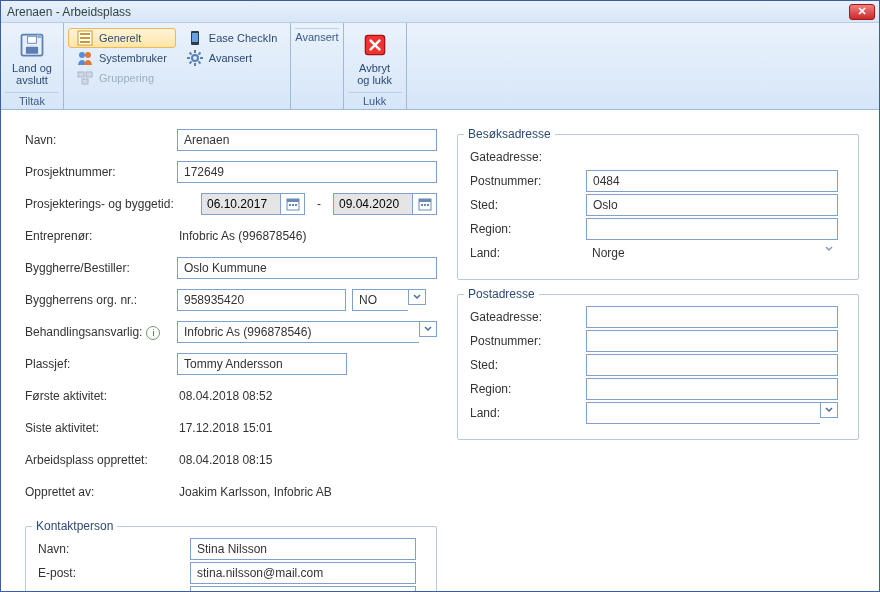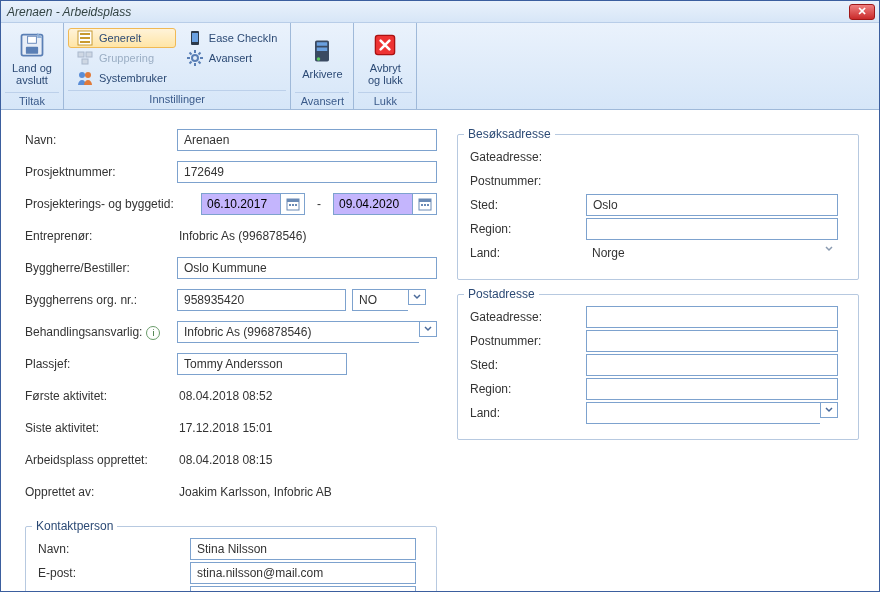--- a/index.html
+++ b/index.html
@@ -21,21 +21,21 @@
 }
 .titlebar {
   height: 22px;
   background: linear-gradient(to bottom, #e9f1fb, #d7e6f7);
   border-bottom: 1px solid #b8cde8;
   display: flex;
   align-items: center;
   padding: 0 4px 0 6px;
   justify-content: space-between;
 }
-.titlebar-title { font-size: 12px; color: #344; font-style: italic; }
+.titlebar-title { font-size: 12px; color: #344; }
 .close-btn {
   width: 26px; height: 16px;
   background: linear-gradient(to bottom,#f08080,#c92a2a);
   border: 1px solid #a01818;
   border-radius: 3px;
   display:flex;align-items:center;justify-content:center;
   color:#fff;font-weight:bold;font-size:11px;cursor:pointer;
 }
 .ribbon {
   display: flex;
@@ -79,21 +79,21 @@
 .col{flex:1;display:flex;flex-direction:column;gap:8px}
 .form-row{display:flex;align-items:center;gap:6px;min-height:24px}
 .form-row .label{width:146px;color:#333;font-size:12px}
 .col.right .form-row .label{width:110px}
 .textfield{
   height:22px;border:1px solid #7da2ce;background:#fff;padding:0 6px;
   font-size:12px;font-family:inherit;flex:1;color:#333;
 }
 .textfield:read-only{color:#333}
 .datebox{display:flex;align-items:center;gap:0}
-.datefield{width:80px;height:22px;border:1px solid #7da2ce;background:#c4b5fd;padding:0 5px;font-size:12px;font-family:inherit}
+.datefield{width:80px;height:22px;border:1px solid #7da2ce;background:#e5e5e5;padding:0 5px;font-size:12px;font-family:inherit}
 .datebtn{width:24px;height:22px;border:1px solid #7da2ce;border-left:0;background:#fff;display:flex;align-items:center;justify-content:center;cursor:pointer}
 .sep{margin:0 6px;color:#333}
 .static-text{font-size:12px;color:#333;padding-left:2px}
 .combo{display:flex;align-items:flex-start}
 .combo .textfield{border-right:0}
 .combo-btn{width:18px;border:1px solid #7da2ce;background:#fff;display:flex;align-items:center;justify-content:center;cursor:pointer}
 .combo-btn svg{width:8px;height:8px}
 .fieldset{border:1px solid #b7c9e0;border-radius:2px;padding:10px 20px 14px 12px;position:relative;margin-top:6px}
 .fieldset-legend{position:absolute;top:-8px;left:6px;background:#fff;padding:0 4px;color:#2c4a75;font-size:12px}
 .disabled-text{color:#888}
@@ -140,41 +140,41 @@
             <span class="icon">
                 <svg viewBox="0 0 16 16">
                   <rect x="1" y="1" width="14" height="14" fill="#fff" stroke="#c89a30"></rect>
                   <rect x="3" y="3" width="10" height="2" fill="#c89a30"></rect>
                   <rect x="3" y="7" width="10" height="2" fill="#c89a30"></rect>
                   <rect x="3" y="11" width="10" height="2" fill="#c89a30"></rect>
                 </svg>
               </span>
             <span>Generelt</span>
           </div>
-          <div class="small-btn disabled">
-            <span class="icon">
-                <svg viewBox="0 0 16 16">
-                  <rect x="1" y="2" width="6" height="5" fill="#cfd8e4" stroke="#aab8cc"></rect>
-                  <rect x="9" y="2" width="6" height="5" fill="#cfd8e4" stroke="#aab8cc"></rect>
-                  <rect x="5" y="9" width="6" height="5" fill="#cfd8e4" stroke="#aab8cc"></rect>
-                </svg>
-              </span>
-            <span>Gruppering</span>
-          </div>
           <div class="small-btn">
             <span class="icon">
                 <svg viewBox="0 0 16 16">
                   <circle cx="5" cy="5" r="3" fill="#5a8dd6"></circle>
                   <circle cx="11" cy="5" r="3" fill="#e07a3a"></circle>
                   <path d="M1 15c0-3 2-5 4-5s4 2 4 5z" fill="#5a8dd6"></path>
                   <path d="M7 15c0-3 2-5 4-5s4 2 4 5z" fill="#e07a3a"></path>
                 </svg>
               </span>
             <span>Systembruker</span>
           </div>
+          <div class="small-btn disabled">
+            <span class="icon">
+                <svg viewBox="0 0 16 16">
+                  <rect x="1" y="2" width="6" height="5" fill="#cfd8e4" stroke="#aab8cc"></rect>
+                  <rect x="9" y="2" width="6" height="5" fill="#cfd8e4" stroke="#aab8cc"></rect>
+                  <rect x="5" y="9" width="6" height="5" fill="#cfd8e4" stroke="#aab8cc"></rect>
+                </svg>
+              </span>
+            <span>Gruppering</span>
+          </div>
         </div>
         <div class="small-list">
           <div class="small-btn">
             <span class="icon">
                 <svg viewBox="0 0 16 16">
                   <rect x="4" y="1" width="8" height="14" rx="1" fill="#2d3a4a"></rect>
                   <rect x="5" y="3" width="6" height="9" fill="#6aa0e0"></rect>
                 </svg>
               </span>
             <span>Ease CheckIn</span>
@@ -183,37 +183,23 @@
             <span class="icon">
                 <svg viewBox="0 0 16 16">
                   <circle cx="8" cy="8" r="3" fill="none" stroke="#5a7fb5" stroke-width="2"></circle>
                   <path d="M8 0v3M8 13v3M0 8h3M13 8h3M2.5 2.5l2 2M11.5 11.5l2 2M2.5 13.5l2-2M11.5 4.5l2-2" stroke="#5a7fb5" stroke-width="2"></path>
                 </svg>
               </span>
             <span>Avansert</span>
           </div>
         </div>
       </div>
-      <div class="ribbon-group-label">Innstillinger</div>
     </div>
 
     <div class="ribbon-group">
-      <div class="ribbon-group-body">
-        <div class="big-btn">
-          <span class="icon-big">
-            <svg viewBox="0 0 32 32">
-                <rect x="8" y="4" width="16" height="24" rx="2" fill="#3a4a62"></rect>
-                <rect x="10" y="6" width="12" height="4" fill="#6aa0e0"></rect>
-                <rect x="10" y="12" width="12" height="4" fill="#6aa0e0"></rect>
-                <circle cx="12" cy="25" r="2" fill="#5ecb60"></circle>
-              </svg>
-          </span>
-          <span class="lbl">Arkivere</span>
-        </div>
-      </div>
       <div class="ribbon-group-label">Avansert</div>
     </div>
 
     <div class="ribbon-group">
       <div class="ribbon-group-body">
         <div class="big-btn">
           <span class="icon-big">
             <svg viewBox="0 0 32 32">
                 <rect x="5" y="5" width="22" height="22" rx="3" fill="#e33" stroke="#a11" stroke-width="1.5"></rect>
                 <path d="M11 11l10 10M21 11l-10 10" stroke="#fff" stroke-width="3" stroke-linecap="round"></path>
@@ -341,20 +327,21 @@
     </div>
 
     <div class="col right">
       <div class="fieldset">
         <span class="fieldset-legend">Besøksadresse</span>
         <div class="form-row">
           <span class="label">Gateadresse:</span>
         </div>
         <div class="form-row">
           <span class="label">Postnummer:</span>
+          <input class="textfield" value="0484" style="">
         </div>
         <div class="form-row">
           <span class="label">Sted:</span>
           <input class="textfield" value="Oslo" style="">
         </div>
         <div class="form-row">
           <span class="label">Region:</span>
           <input class="textfield" value="" style="">
         </div>
         <div class="form-row">

